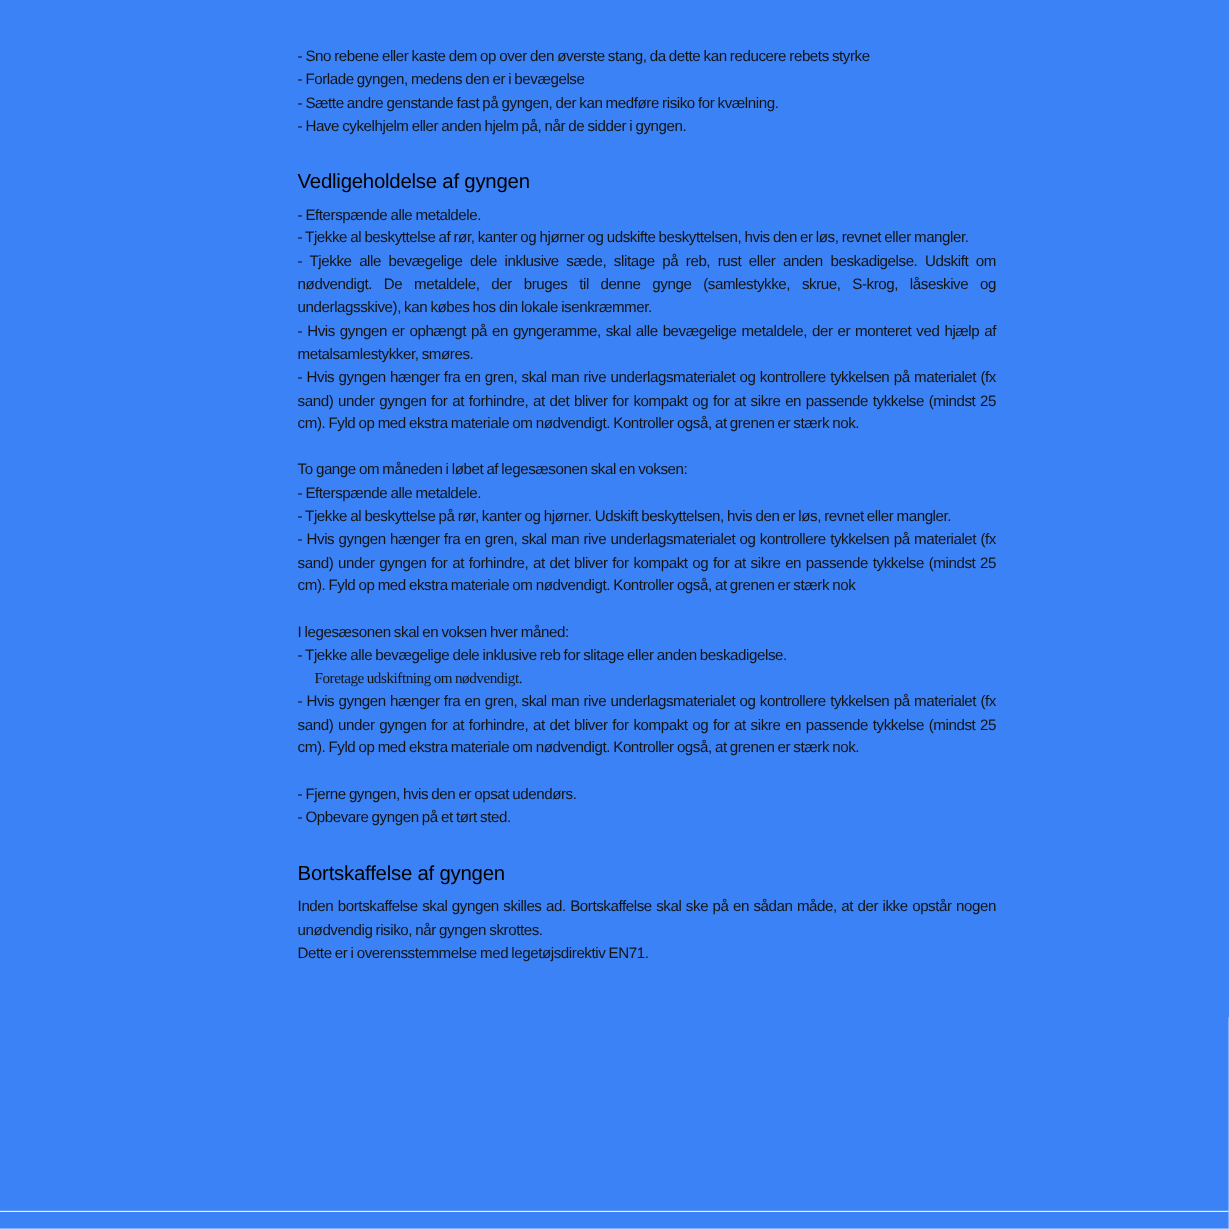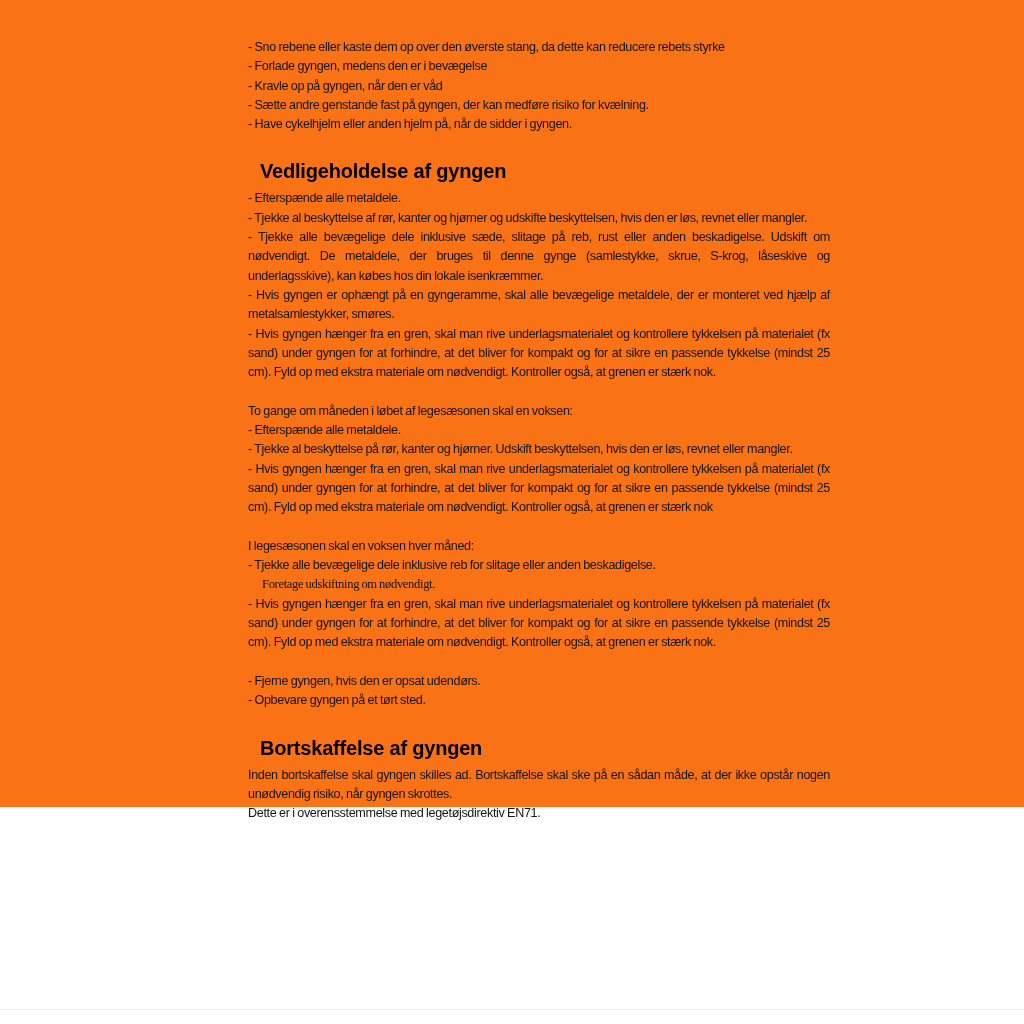--- a/index.html
+++ b/index.html
@@ -7,22 +7,22 @@
     padding: 0;
     width: 1024px;
     height: 1024px;
     background: #ffffff;
     overflow: hidden;
     font-family: "Liberation Sans", sans-serif;
   }
   .page {
     position: relative;
     width: 1024px;
-    height: 807px;
-    background: #f97316;
+    height: 1024px;
+    background: #3b82f6;
   }
   .doc {
     position: absolute;
     left: 248px;
     top: 38px;
     width: 582px;
     color: #141414;
     font-size: 12.6px;
     line-height: 19.3px;
     letter-spacing: -0.35px;
@@ -33,48 +33,47 @@
     padding: 0;
   }
   .doc p.justify {
     text-align: justify;
   }
   .doc p.line-indent {
     padding-left: 14px;
     font-family: Liberation Serif, serif;
   }
   .doc h2 {
-    font-size: 20px;
+    font-size: 17px;
     line-height: 24px;
-    font-weight: 700;
+    font-weight: 400;
     color: #000000;
     letter-spacing: -0.2px;
     word-spacing: 0;
-    margin: 25px 0 6px 12px;
+    margin: 25px 0 6px 0;
   }
   .doc .spacer {
     height: 19.3px;
   }
   .bottom-line {
     position: absolute;
     left: 0;
     top: 1009px;
     width: 1024px;
     height: 1px;
     background: #ececec;
   }
 </style>
 </head>
 <body>
 
 <div class="page">
   <div class="doc" id="doc">
       <p class="line">- Sno rebene eller kaste dem op over den øverste stang, da dette kan reducere rebets styrke</p>
       <p class="line">- Forlade gyngen, medens den er i bevægelse</p>
-      <p class="line">- Kravle op på gyngen, når den er våd</p>
       <p class="line">- Sætte andre genstande fast på gyngen, der kan medføre risiko for kvælning.</p>
       <p class="line">- Have cykelhjelm eller anden hjelm på, når de sidder i gyngen.</p>
       <h2>Vedligeholdelse af gyngen</h2>
       <p class="line">- Efterspænde alle metaldele.</p>
       <p class="justify">- Tjekke al beskyttelse af rør, kanter og hjørner og udskifte beskyttelsen, hvis den er løs, revnet eller mangler.</p>
       <p class="justify">- Tjekke alle bevægelige dele inklusive sæde, slitage på reb, rust eller anden beskadigelse. Udskift om nødvendigt. De metaldele, der bruges til denne gynge (samlestykke, skrue, S-krog, låseskive og underlagsskive), kan købes hos din lokale isenkræmmer.</p>
       <p class="justify">- Hvis gyngen er ophængt på en gyngeramme, skal alle bevægelige metaldele, der er monteret ved hjælp af metalsamlestykker, smøres.</p>
       <p class="justify">- Hvis gyngen hænger fra en gren, skal man rive underlagsmaterialet og kontrollere tykkelsen på materialet (fx sand) under gyngen for at forhindre, at det bliver for kompakt og for at sikre en passende tykkelse (mindst 25 cm). Fyld op med ekstra materiale om nødvendigt. Kontroller også, at grenen er stærk nok.</p>
       <div class="spacer"></div>
       <p class="line">To gange om måneden i løbet af legesæsonen skal en voksen:</p>

